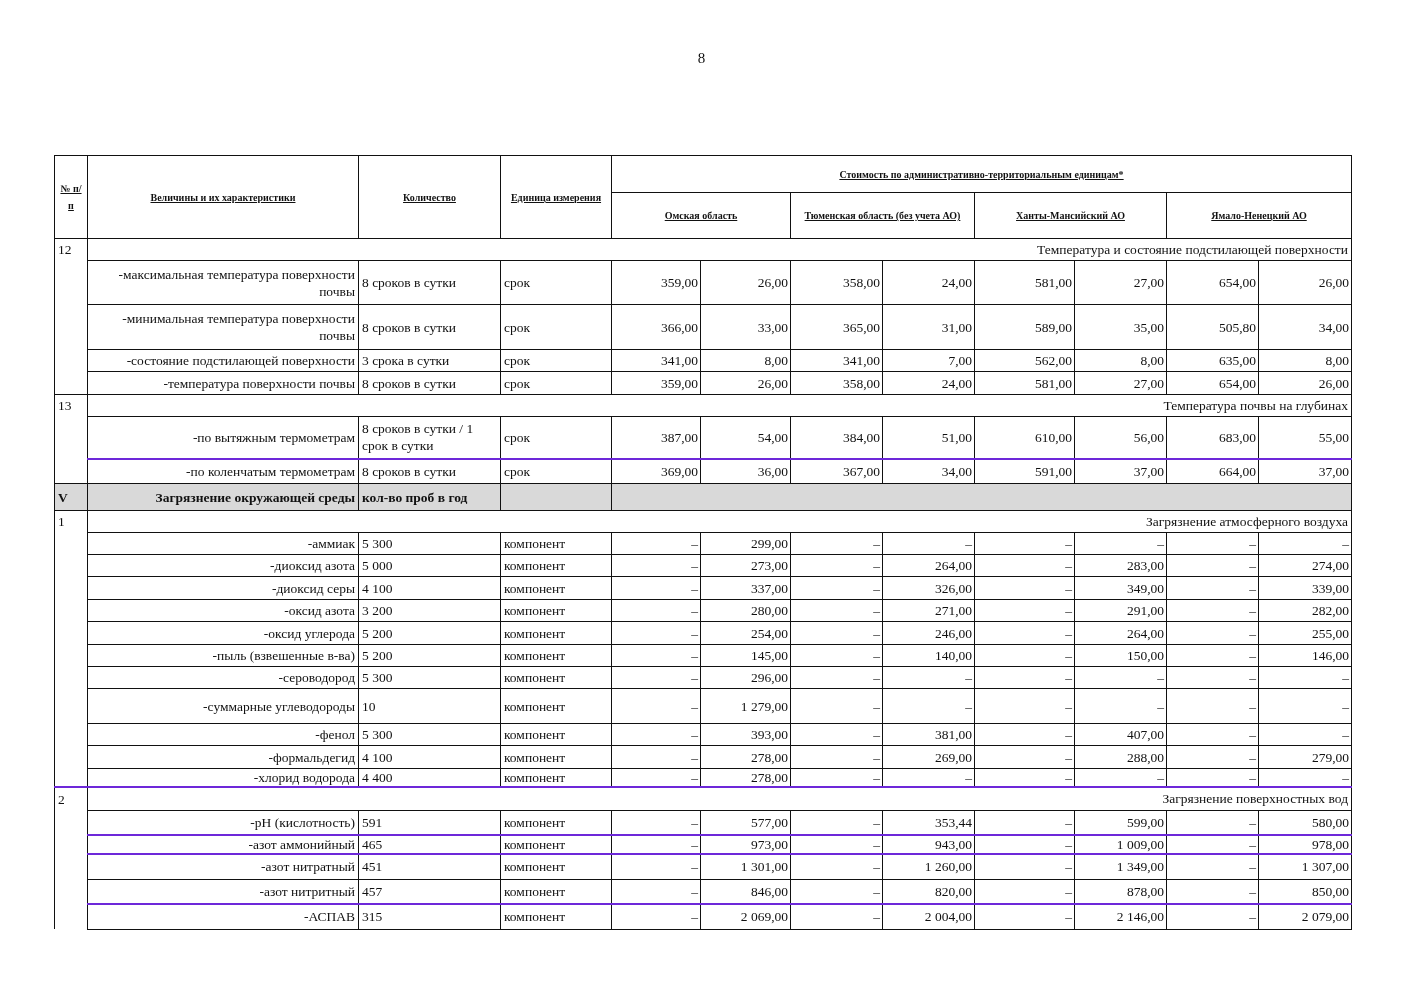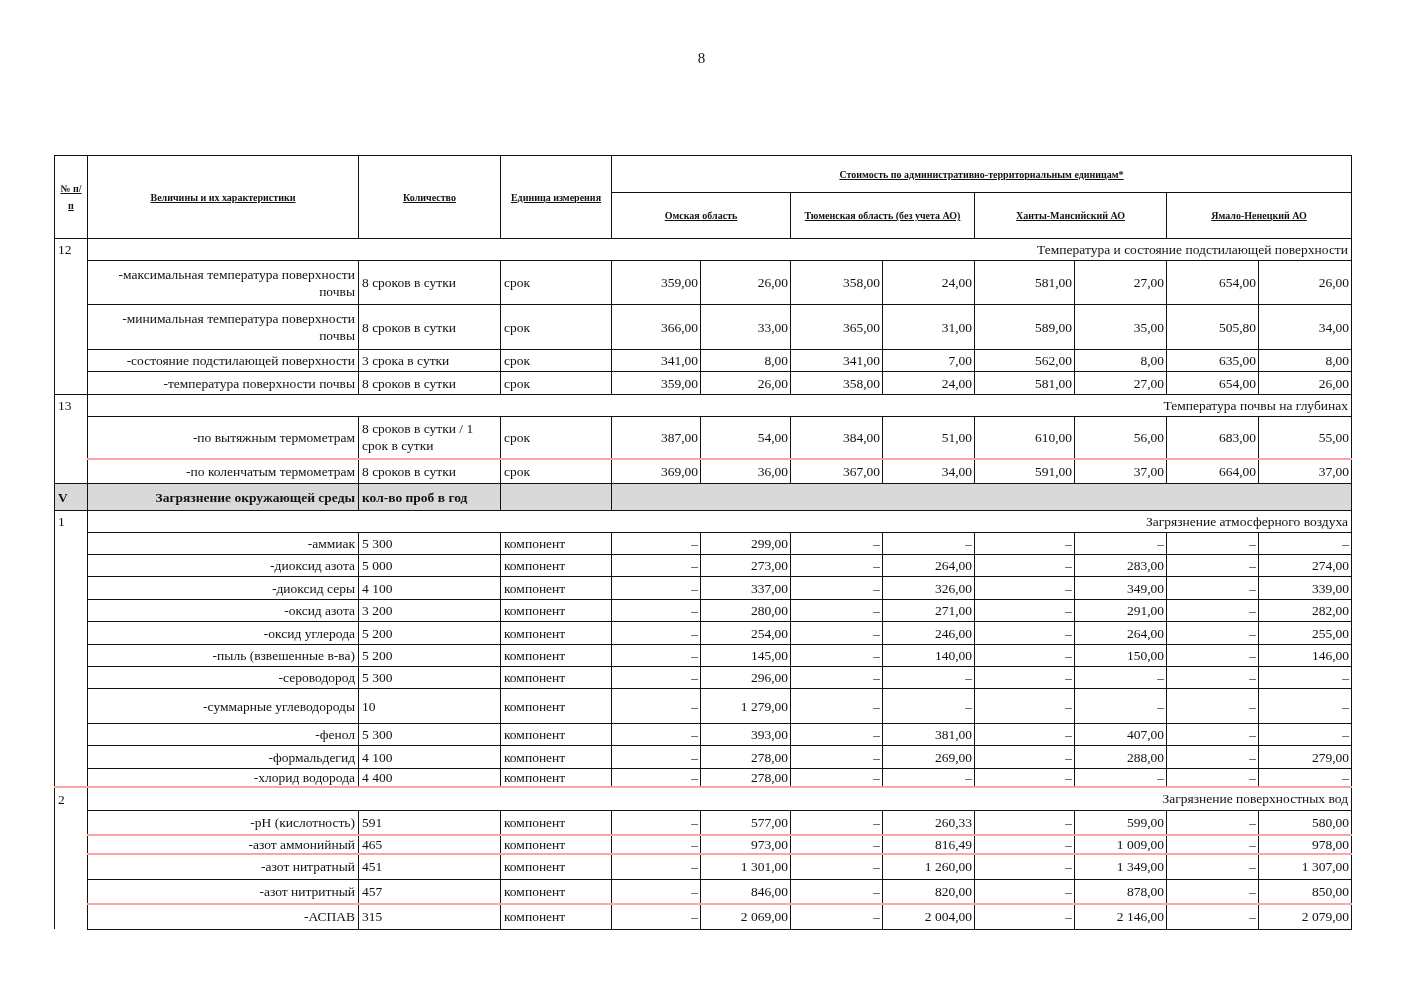--- a/index.html
+++ b/index.html
@@ -8,21 +8,21 @@
   .page-num { position:absolute; top:50px; left:0; width:1403px; text-align:center; font-size:15px; }
   table.doc { position:absolute; left:54px; top:155px; border-collapse:collapse; table-layout:fixed; font-size:13.5px; }
   table.doc td, table.doc th { border:1px solid #111; padding:0 3px; line-height:17px; vertical-align:middle; }
   table.doc th { font-weight:bold; text-align:center; font-size:10px;text-decoration:underline; }
   .c { }
   .r { text-align:right; padding-right:2px !important; }
   .l { text-align:right; }
   td.dotr { border-right:1px dotted #333 !important; }
   td.nob-t { border-top:none !important; }
   td.nob-b { border-bottom:none !important; }
-  tr.thick-top td { border-top:2px solid #fca5a5; }
+  tr.thick-top td { border-top:2px solid #6d28d9; }
   tr.gray td { background:#d9d9d9; font-weight:bold; }
 </style>
 </head>
 <body>
 
 <div class="page-num">8</div>
 
 <table class="doc">
   <colgroup>
     <col style="width:33px">
@@ -316,35 +316,35 @@
         <td class="l" colspan="11">Загрязнение поверхностных вод</td>
       </tr>
       <tr style="height:25px">
         <td class="nob-t nob-b"></td>
         <td class="l">-pH (кислотность)</td>
         <td class="c">591</td>
         <td class="c">компонент</td>
         <td class="r dotr">–</td>
         <td class="r">577,00</td>
         <td class="r dotr">–</td>
-        <td class="r">260,33</td>
+        <td class="r">353,44</td>
         <td class="r dotr">–</td>
         <td class="r">599,00</td>
         <td class="r dotr">–</td>
         <td class="r">580,00</td>
       </tr>
       <tr style="height:19px" class="thick-top">
         <td class="nob-t nob-b"></td>
         <td class="l">-азот аммонийный</td>
         <td class="c">465</td>
         <td class="c">компонент</td>
         <td class="r dotr">–</td>
         <td class="r">973,00</td>
         <td class="r dotr">–</td>
-        <td class="r">816,49</td>
+        <td class="r">943,00</td>
         <td class="r dotr">–</td>
         <td class="r">1 009,00</td>
         <td class="r dotr">–</td>
         <td class="r">978,00</td>
       </tr>
       <tr style="height:25px" class="thick-top">
         <td class="nob-t nob-b"></td>
         <td class="l">-азот нитратный</td>
         <td class="c">451</td>
         <td class="c">компонент</td>

